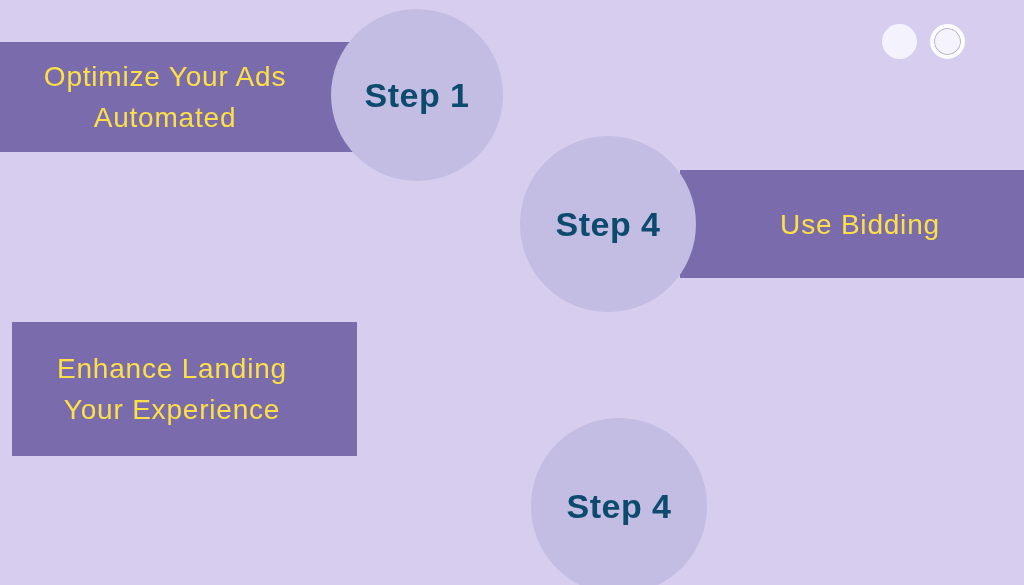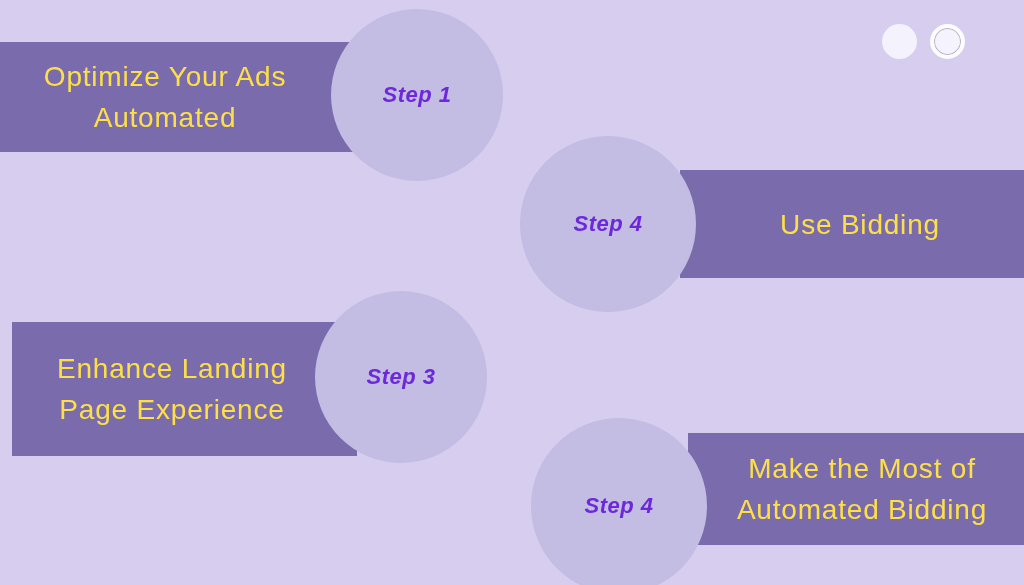--- a/index.html
+++ b/index.html
@@ -47,26 +47,25 @@
   .step-circle {
     position: absolute;
     background: #c3bce3;
     border-radius: 50%;
     display: flex;
     align-items: center;
     justify-content: center;
     z-index: 2;
   }
   .step-circle .step-label {
-    color: #6d28d9;
-    font-size: 22px;
+    color: #0c4a6e;
+    font-size: 34px;
     font-weight: 700;
     letter-spacing: 0.5px;
     white-space: nowrap;
-    font-style: italic;
   }
   .circle-1 { left: 331px; top: 9px;   width: 172px; height: 172px; }
   .circle-2 { left: 520px; top: 136px; width: 176px; height: 176px; }
   .circle-3 { left: 315px; top: 291px; width: 172px; height: 172px; }
   .circle-4 { left: 531px; top: 418px; width: 176px; height: 176px; }
 
   
   .dot {
     position: absolute;
     top: 24px;
@@ -102,30 +101,23 @@
 
   <div class="banner banner-2">
     <div class="line">Use Bidding</div>
   </div>
   <div class="step-circle circle-2">
     <span class="step-label">Step 4</span>
   </div>
 
   <div class="banner banner-3">
     <div class="line">Enhance Landing</div>
-    <div class="line">Page Experience</div>
-  </div>
-  <div class="step-circle circle-3">
-    <span class="step-label">Step 3</span>
+    <div class="line">Your Experience</div>
   </div>
 
-  <div class="banner banner-4">
-    <div class="line">Make the Most of</div>
-    <div class="line">Automated Bidding</div>
-  </div>
   <div class="step-circle circle-4">
     <span class="step-label">Step 4</span>
   </div>
 
   <div class="dot dot-active"></div>
   <div class="dot dot-inactive"></div>
 
 </div>
 
 </body></html>

